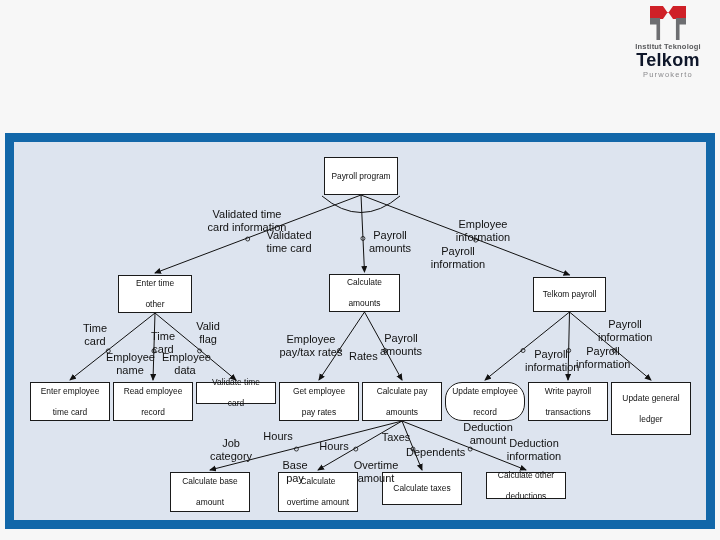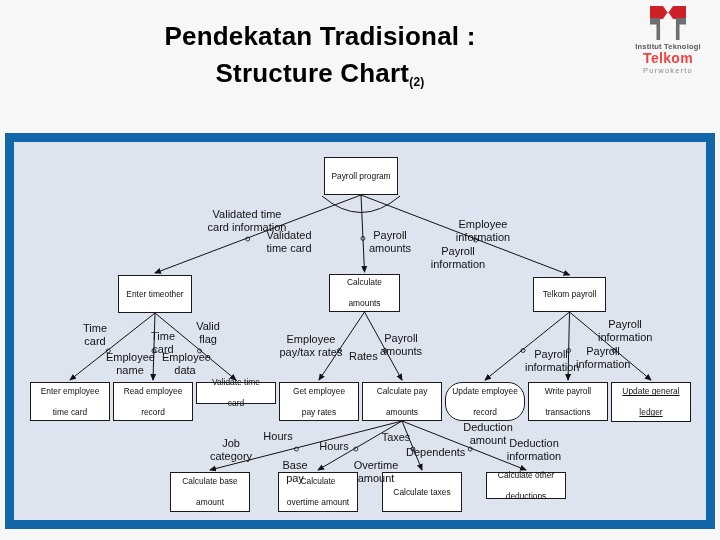--- a/index.html
+++ b/index.html
@@ -13,21 +13,21 @@
   #title .sub{font-size:12px;font-weight:bold;vertical-align:baseline;position:relative;top:4px;}
 
   
   #logo{position:absolute;left:620px;top:6px;width:96px;height:80px;text-align:center;}
   #logo .mark{width:46px;height:34px;margin:0 auto 2px;position:relative;}
   #logo .mark .red{position:absolute;left:5px;top:0;width:36px;height:13px;background:#cf2027;
      clip-path:polygon(0 0,36% 0,50% 55%,64% 0,100% 0,100% 100%,64% 100%,50% 45%,36% 100%,0 100%);}
   #logo .mark .grey{position:absolute;left:5px;top:12px;width:36px;height:22px;background:#6d6e71;
      clip-path:polygon(0 0,28% 0,28% 100%,72% 100%,72% 0,100% 0,100% 30%,82% 30%,82% 100%,18% 100%,18% 30%,0 30%);}
   #logo .l1{font-size:7.5px;color:#58595b;font-weight:bold;letter-spacing:.2px;}
-  #logo .l2{font-size:14px;color:#ef4444;font-weight:bold;letter-spacing:.3px;line-height:1.05;}
+  #logo .l2{font-size:18px;color:#0f172a;font-weight:bold;letter-spacing:.3px;line-height:1.05;}
   #logo .l3{font-size:7.5px;color:#8a8a8d;letter-spacing:1.2px;}
 
   
   #panel{position:absolute;left:5px;top:133px;width:710px;height:396px;
          background:#1267a9;padding:9px;box-sizing:border-box;}
   #canvas{position:relative;width:100%;height:100%;background:#dde4ef;overflow:hidden;}
   #svg{position:absolute;left:0;top:0;}
 
   
   .box{position:absolute;background:#ffffff;border:1px solid #1a1a1a;
@@ -35,24 +35,20 @@
        text-align:center;font-size:8.4px;color:#111;line-height:1.25;padding:1px 2px;}
 
   
   .lbl{position:absolute;font-size:11px;color:#111;line-height:1.2;
        text-align:center;white-space:pre-line;}
 </style>
 </head>
 <body>
 
 <div id="header">
-  <div id="title">
-    <span>Pendekatan Tradisional :</span><br>
-    <span>Structure Chart</span><span class="sub">(2)</span>
-  </div>
 
   <div id="logo">
     <div class="mark">
       <div class="red"></div>
         <div class="grey"></div>
     </div>
     <div class="l1">Institut Teknologi</div>
     <div class="l2">Telkom</div>
     <div class="l3">Purwokerto</div>
   </div>
@@ -95,21 +91,21 @@
         <circle cx="600.325" cy="208.5" r="2" fill="none" stroke="#111" stroke-width="0.8"></circle>
         <circle cx="282.4" cy="307.05" r="2" fill="none" stroke="#111" stroke-width="0.8"></circle>
         <circle cx="341.8" cy="307.05" r="2" fill="none" stroke="#111" stroke-width="0.8"></circle>
         <circle cx="399" cy="307.05" r="2" fill="none" stroke="#111" stroke-width="0.8"></circle>
         <circle cx="456.2" cy="307.05" r="2" fill="none" stroke="#111" stroke-width="0.8"></circle>
       </svg>
     <div id="nodes">
         <div class="box" style="left: 310px; top: 15px; width: 74px; height: 38px; flex-direction: column;">
           <span>Payroll program</span>
         </div>
-        <div class="box" style="left: 104px; top: 133px; width: 74px; height: 38px; flex-direction: row;">
+        <div class="box" style="left: 104px; top: 133px; width: 74px; height: 38px; flex-direction: column;">
           <span>Enter time</span>
           <br>
           <span>other</span>
         </div>
         <div class="box" style="left: 315px; top: 132px; width: 71px; height: 38px; flex-direction: column;">
           <span>Calculate</span>
           <br>
           <span>amounts</span>
         </div>
         <div class="box" style="left: 519px; top: 135px; width: 73px; height: 35px; flex-direction: column;">
@@ -143,36 +139,36 @@
         <div class="box" style="left: 431px; top: 240px; width: 80px; height: 39px; flex-direction: column; border-radius: 17px;">
           <span>Update employee</span>
           <br>
           <span>record</span>
         </div>
         <div class="box" style="left: 514px; top: 240px; width: 80px; height: 39px; flex-direction: column;">
           <span>Write payroll</span>
           <br>
           <span>transactions</span>
         </div>
-        <div class="box" style="left: 597px; top: 240px; width: 80px; height: 40px; flex-direction: column; text-decoration: underline;">
+        <div class="box" style="left: 597px; top: 240px; width: 80px; height: 53px; flex-direction: column;">
           <span>Update general</span>
           <br>
           <span>ledger</span>
         </div>
         <div class="box" style="left: 156px; top: 330px; width: 80px; height: 40px; flex-direction: column;">
           <span>Calculate base</span>
           <br>
           <span>amount</span>
         </div>
         <div class="box" style="left: 264px; top: 330px; width: 80px; height: 40px; flex-direction: column;">
           <span>Calculate</span>
           <br>
           <span>overtime amount</span>
         </div>
-        <div class="box" style="left: 368px; top: 330px; width: 80px; height: 40px; flex-direction: column;">
+        <div class="box" style="left: 368px; top: 330px; width: 80px; height: 33px; flex-direction: column;">
           <span>Calculate taxes</span>
         </div>
         <div class="box" style="left: 472px; top: 330px; width: 80px; height: 27px; flex-direction: column;">
           <span>Calculate other</span>
           <br>
           <span>deductions</span>
         </div>
       </div>
     <div id="labels">
         <div class="lbl" style="left: 190px; top: 66px; width: 86px;">Validated time

